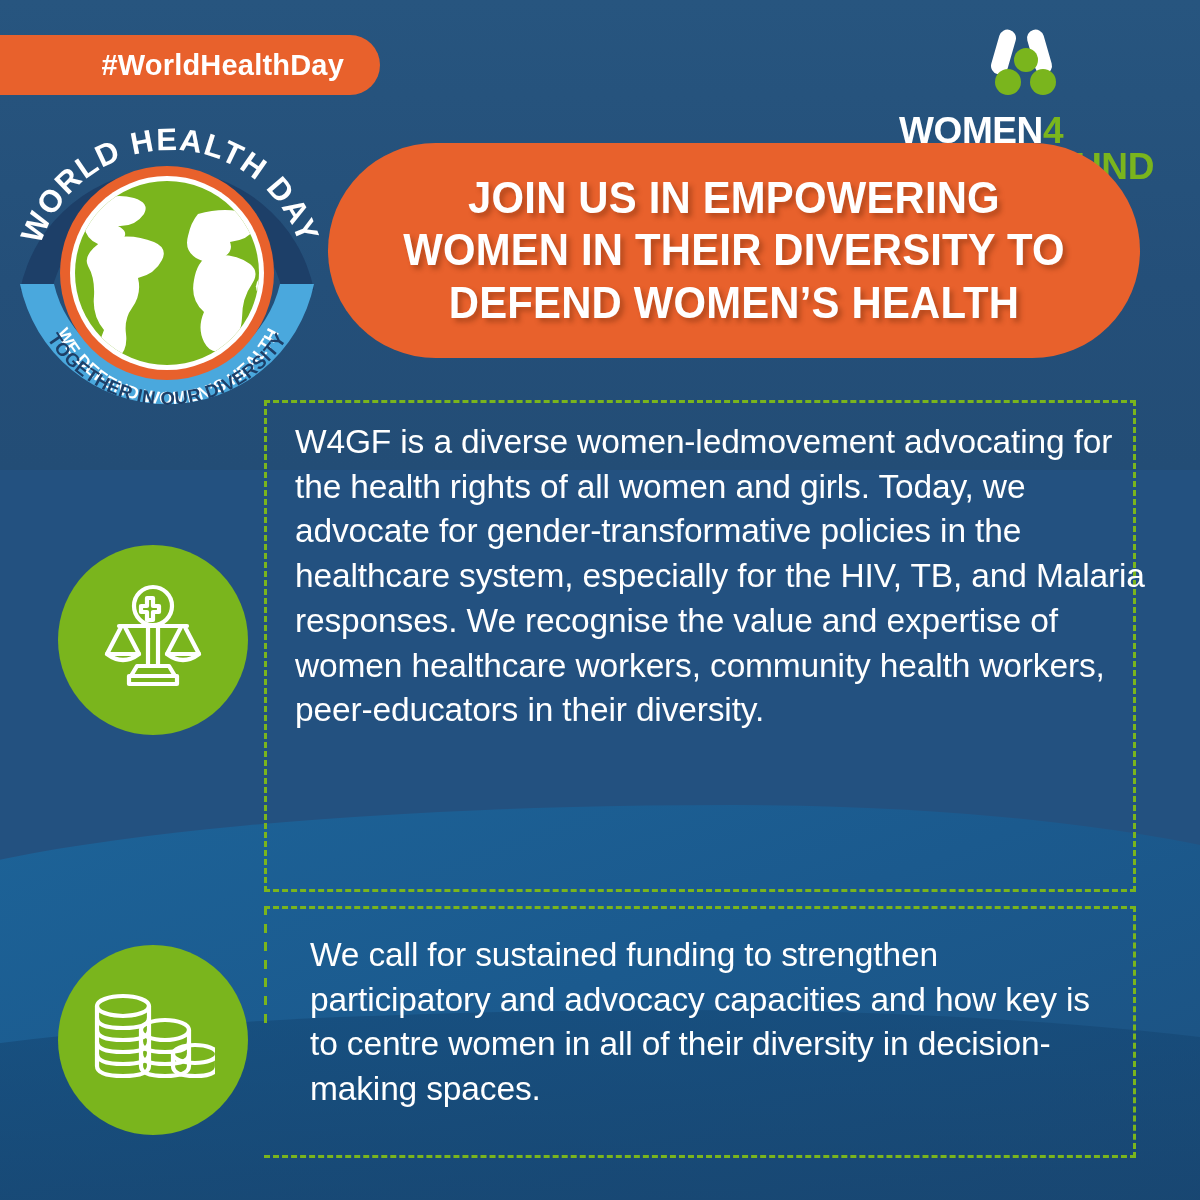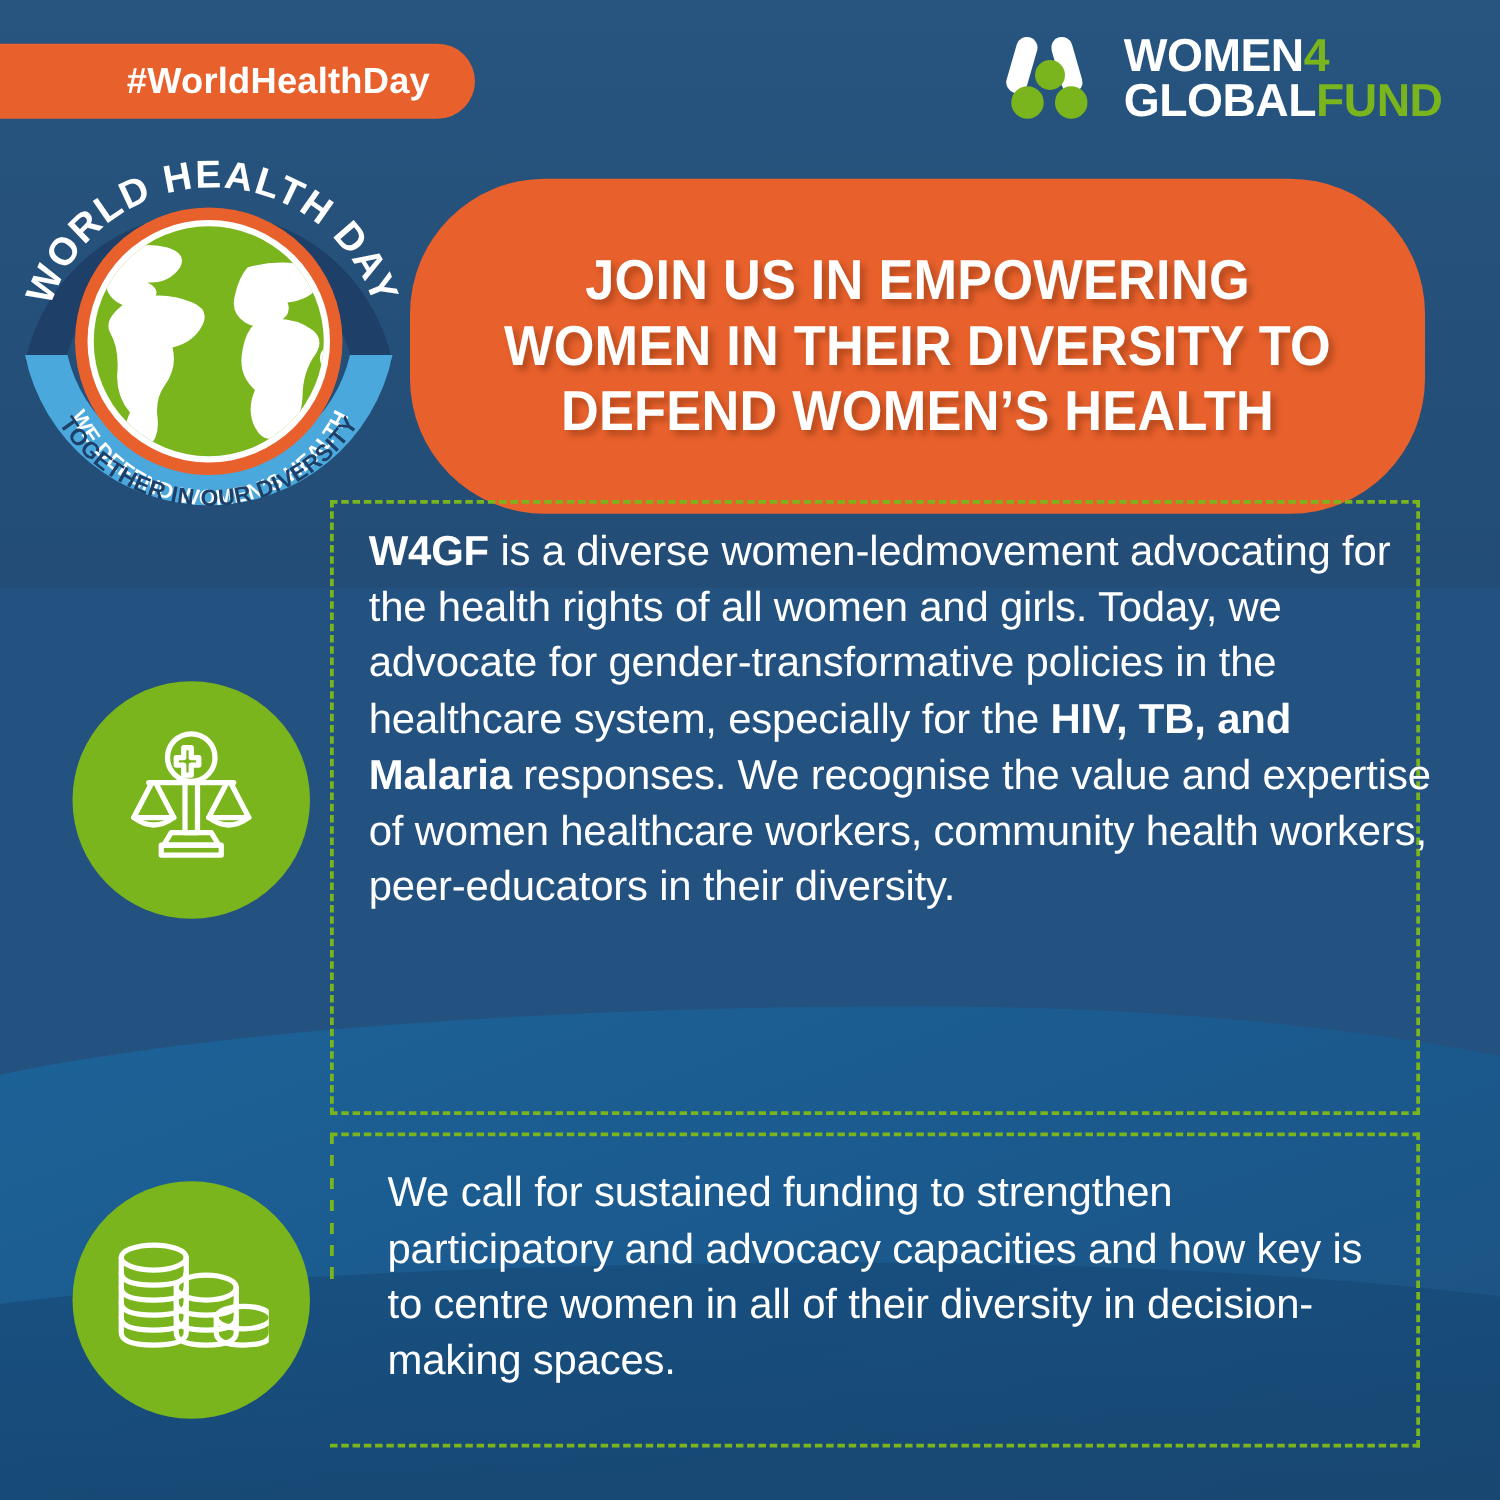--- a/index.html
+++ b/index.html
@@ -51,21 +51,21 @@
     padding:0 36px 0 0;
   }
   .hashtag-pill span {
     color:#ffffff; font-size:29px; font-weight:bold;
     letter-spacing:.2px; white-space:nowrap;
   }
 
   
   .logo {
     position:absolute; right:46px; top:27px;
-    display:flex; align-items:flex-start; gap:18px;
+    display:flex; align-items:center; gap:18px;flex-direction:column;
   }
   .logo-mark { position:relative; width:80px; height:68px; }
   .logo-mark .stroke {
     position:absolute; width:17px; height:46px;
     background:#ffffff; border-radius:9px;
   }
   .logo-mark .stroke.s1 { left:8px;  top:2px;  transform:rotate(16deg); }
   .logo-mark .stroke.s2 { left:44px; top:2px;  transform:rotate(-16deg); }
   .logo-mark .dot { position:absolute; border-radius:50%; background:#7ab51d; }
   .logo-mark .dot.d1 { width:24px; height:24px; left:27px; top:21px; }
@@ -81,21 +81,21 @@
   .logo-line2 .glob { color:#ffffff; }
   .logo-line2 .fund { color:#7ab51d; }
 
   
   .badge { position:absolute; left:12px; top:108px; width:310px; height:300px; }
   .badge svg { display:block; width:310px; height:300px; }
 
   
   .headline {
     position:absolute; left:328px; top:143px;
-    width:812px; height:268px;
+    width:812px; height:215px;
     background:#e8612c;
     border-radius:108px;
     display:flex; align-items:center; justify-content:flex-end;
   }
   .headline-text {
     color:#ffffff;
     font-size:45px;
     font-weight:bold;
     text-align:center;
     line-height:1.17;
@@ -122,21 +122,21 @@
 
   .body-text {
     position:absolute;
     color:#ffffff;
     font-size:33.5px;
     line-height:1.335;
     letter-spacing:-.15px;
   }
   .body-text-1 { left:295px; top:420px; width:855px; }
   .body-text-2 { left:310px; top:933px; width:800px; }
-  .body-text b { font-weight:bold; }
+  .body-text b { font-weight:normal; }
 
   
   .icon-circle {
     position:absolute;
     border-radius:50%;
     background:#7ab51d;
     display:flex; align-items:center; justify-content:center;
   }
   .icon-circle.scales { left:58px; top:545px; width:190px; height:190px; }
   .icon-circle.coins  { left:58px; top:945px; width:190px; height:190px; }

